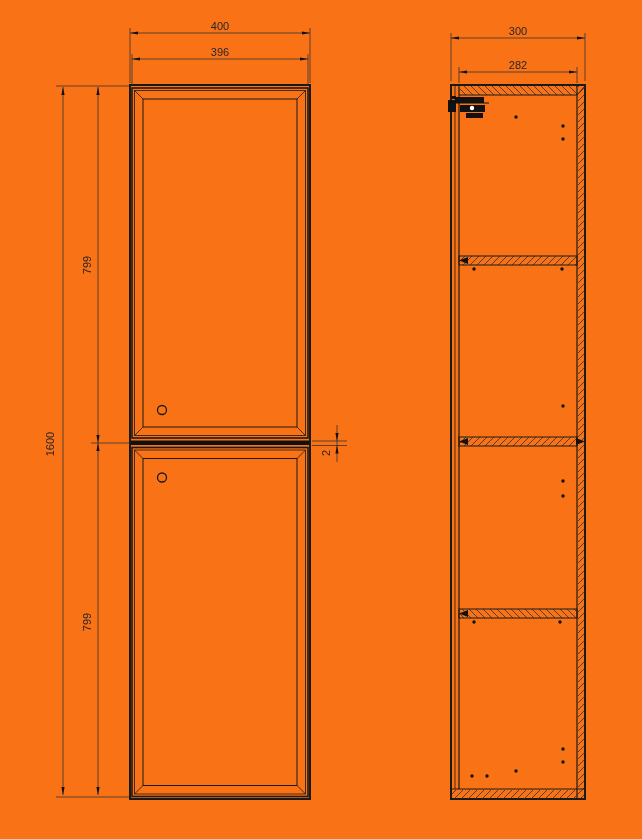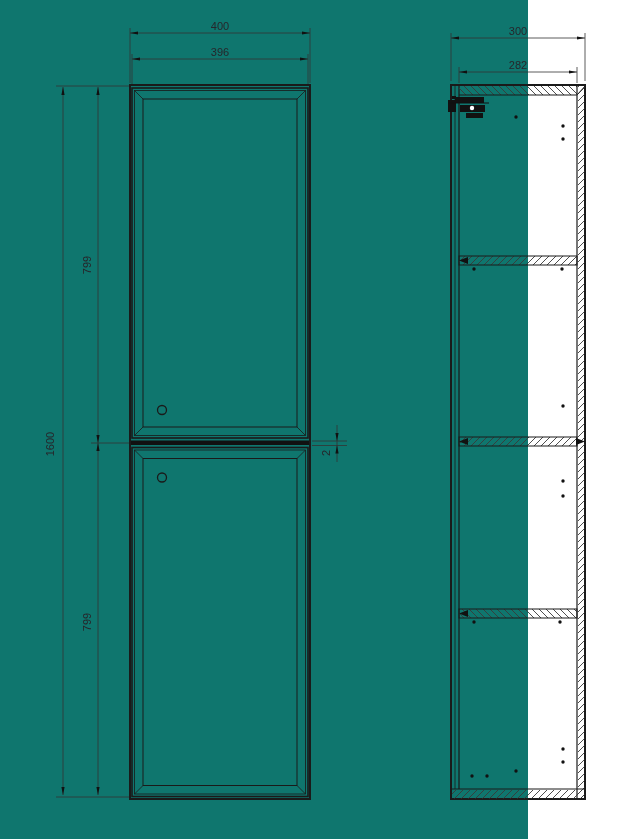--- a/index.html
+++ b/index.html
@@ -5,23 +5,23 @@
   html, body {
     margin: 0;
     padding: 0;
     background: #ffffff;
     width: 642px;
     height: 839px;
     overflow: hidden;
     font-family: "Liberation Sans", sans-serif;
   }
   .drawing-wrap {
-    width: 528px;
+    width: 642px;
     height: 839px;
-    background: #0f766e;
+    background: #f97316;
     position: relative;
   }
   svg { display: block; }
   text.dim {
     font-family: "Liberation Sans", "DejaVu Sans", sans-serif;
     font-size: 11px;
     fill: #26262b;
   }
 </style>
 </head>

